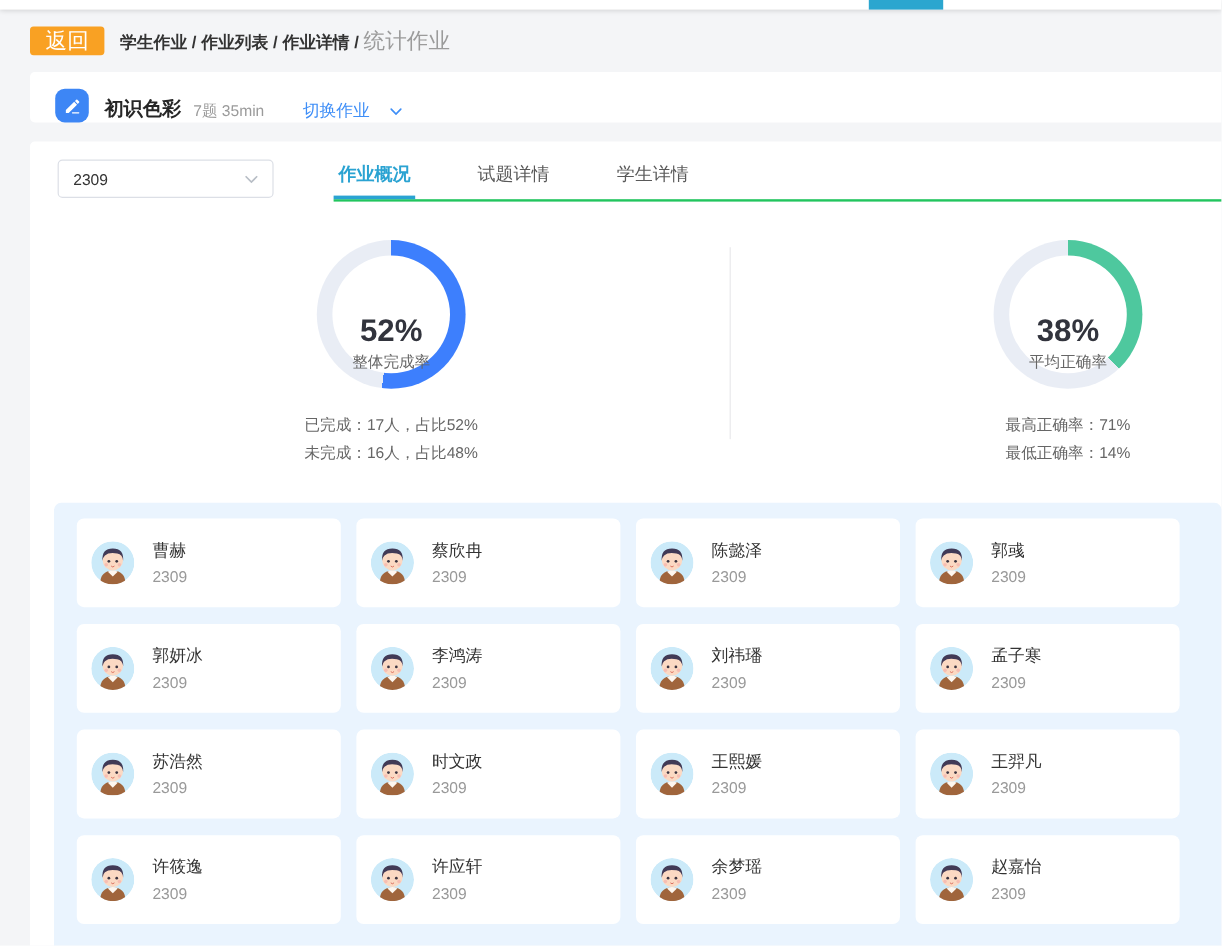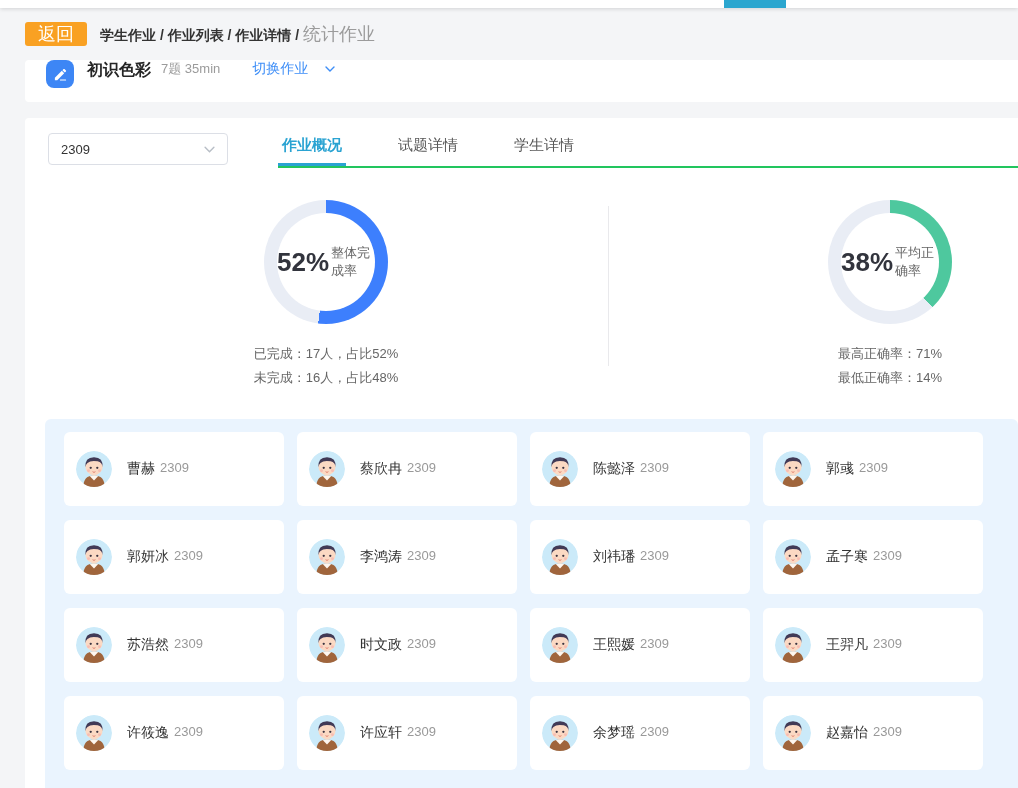--- a/index.html
+++ b/index.html
@@ -14,21 +14,21 @@
   .top-strip{height:8px;background:#fff;box-shadow:0 1px 4px rgba(0,0,0,.14);position:relative;z-index:5;}
   .top-accent{position:absolute;left:724px;top:0;width:62px;height:8px;background:var(--top_accent);}
 
   .breadcrumb-row{display:flex;align-items:center;gap:13px;padding:14px 0 0 25px;height:38px;}
   .back-btn{background:var(--back_orange);color:#fff;font-size:18px;border:none;border-radius:3px;
     height:24px;padding:0 13px;cursor:pointer;line-height:24px;}
   .crumb-path{font-size:14px;color:#333;font-weight:600;}
   .crumb-current{font-size:18px;color:#9B9B9B;font-weight:500;}
 
   .header-card{margin:14px 0 0 25px;background:#fff;border-radius:4px 0 0 4px;height:42px;
-    display:flex;align-items:flex-start;padding-left:21px;}
+    display:flex;align-items:flex-end;padding-left:21px;}
   .hw-icon{width:28px;height:28px;border-radius:8px;background:var(--icon_blue);display:flex;
     align-items:center;justify-content:center;flex:none;}
   .hw-title{font-size:16px;font-weight:700;color:#262626;margin-left:13px;}
   .hw-meta{font-size:13px;color:#9B9B9B;margin-left:10px;}
   .switch-link{font-size:14px;color:var(--link_blue);margin-left:32px;display:flex;align-items:center;
     gap:17px;cursor:pointer;text-decoration:none;}
 
   .main-card{margin:16px 0 0 25px;background:#fff;border-radius:4px 0 0 0;height:900px;}
 
   .toolbar{display:flex;padding:15px 0 0 23px;}
@@ -39,35 +39,35 @@
   .tab{font-size:15px;color:#595959;padding:3px 4px 8px;cursor:pointer;border-bottom:3px solid transparent;}
   .tab.active{color:var(--tab_active);font-weight:700;border-bottom-color:var(--tab_active);}
 
   .charts{position:relative;height:251px;}
   .chart-divider{position:absolute;left:583px;top:38px;width:1px;height:160px;background:#E9E9EC;}
   .chart-col{position:absolute;top:32px;width:300px;display:flex;flex-direction:column;align-items:center;}
   .chart-col.left{left:151px;}
   .chart-col.right{left:715px;}
   .donut{width:124px;height:124px;border-radius:50%;position:relative;flex:none;}
   .donut-hole{position:absolute;inset:13px;background:#fff;border-radius:50%;display:flex;
-    align-items:center;justify-content:flex-end;gap:2px;}
+    flex-direction:column;align-items:center;justify-content:flex-end;gap:2px;}
   .donut-pct{font-size:26px;font-weight:700;color:#32343D;}
   .donut-label{font-size:13px;color:#666;}
   .stat-lines{margin-top:20px;display:flex;flex-direction:column;gap:4px;}
   .stat-line{font-size:13px;color:#666;line-height:20px;}
 
   .completed-panel{margin-left:20px;background:var(--panel_bg);border-radius:6px;padding:13px 0 24px 19px;}
   .panel-header{display:flex;align-items:center;margin-bottom:15px;}
   .panel-title{font-size:15px;font-weight:700;color:#333;}
   .panel-count{font-size:14px;color:#333;margin-left:8px;}
   .cards-grid{display:grid;grid-template-columns:repeat(4,220px);gap:14px 13px;}
   .s-card{height:74px;background:#fff;border-radius:6px;display:flex;align-items:center;
     padding-left:12px;cursor:pointer;}
   .avatar{width:36px;height:36px;flex:none;border-radius:50%;overflow:hidden;}
-  .s-info{display:flex;flex-direction:row;margin-left:15px;gap:5px;}
+  .s-info{display:flex;flex-direction:column;margin-left:15px;gap:5px;}
   .s-name{font-size:14px;color:#333;}
   .s-class{font-size:13px;color:#999;}
 </style>
 </head>
 <body>
 
 <div class="top-strip">
   <div class="top-accent"></div>
 </div>
 

